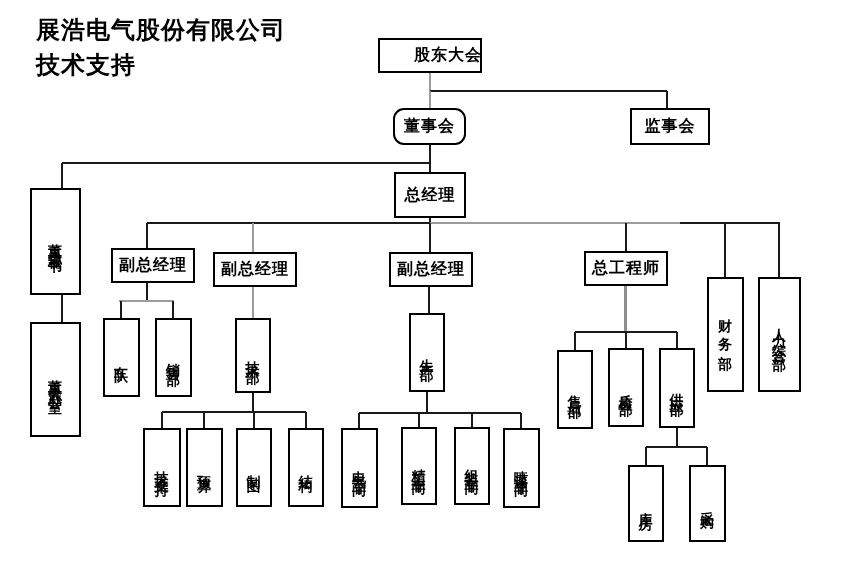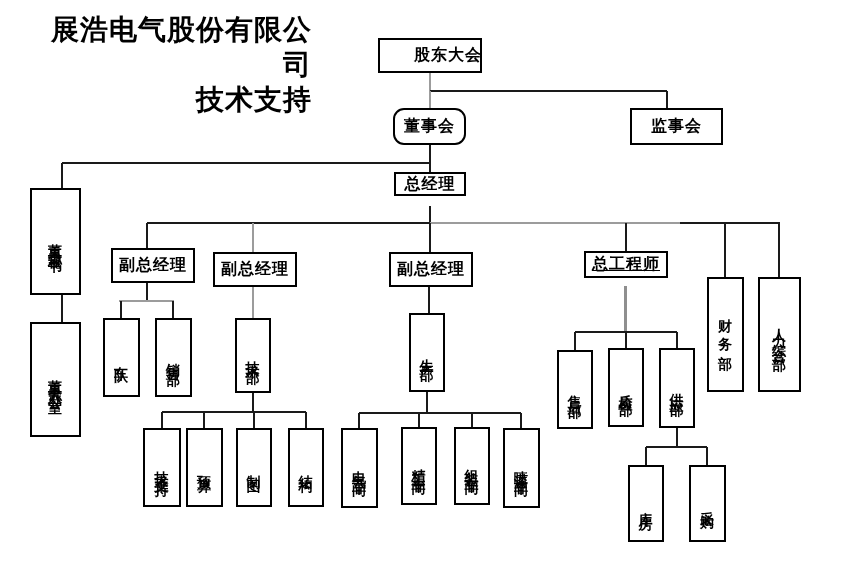--- a/index.html
+++ b/index.html
@@ -17,22 +17,22 @@
     display:flex; align-items:center; justify-content:center; font-weight:bold;
   }
   .h { font-size:16px; letter-spacing:1px; white-space:nowrap; }
   .v .vt {
     writing-mode:vertical-rl; text-orientation:upright;
     font-size:14px; letter-spacing:4px; line-height:1;
   }
   .v .vt.loose { letter-spacing:18px; }
   .v .vt.semi  { letter-spacing:7px; }
   .title {
-    position:absolute; left:36px; top:12px; width:276px; text-align:right;
-    font-size:28px; font-weight:600; line-height:35px; letter-spacing:1px;
+    position:absolute; left:36px; top:12px; width:276px; text-align:left;
+    font-size:24px; font-weight:600; line-height:35px; letter-spacing:1px;
   }
 </style>
 </head>
 <body>
 
 <div id="page">
 
   <svg id="connectors" viewBox="0 0 847 561" shape-rendering="crispEdges">
     <g>
       <line class="lg" x1="430" y1="73" x2="430" y2="91"></line>
@@ -109,36 +109,36 @@
     <div>展浩电气股份有限公司</div>
     <div>技术支持</div>
   </div>
 
   <div class="box h" style="left:378px;top:38px;width:104px;height:35px;padding-left:36px;">
     <span>股东大会</span>
   </div>
   <div class="box h" style="left:393px;top:108px;width:73px;height:37px;border-radius:11px;">
     <span>董事会</span>
   </div>
-  <div class="box h" style="left:630px;top:108px;width:93px;height:37px;">
+  <div class="box h" style="left:630px;top:108px;width:80px;height:37px;">
     <span>监事会</span>
   </div>
-  <div class="box h" style="left:394px;top:172px;width:72px;height:24px;justify-content:center;">
+  <div class="box h" style="left:394px;top:172px;width:72px;height:46px;justify-content:center;">
     <span>总经理</span>
   </div>
   <div class="box h" style="left:111px;top:248px;width:84px;height:35px;">
     <span>副总经理</span>
   </div>
   <div class="box h" style="left:213px;top:252px;width:84px;height:35px;">
     <span>副总经理</span>
   </div>
   <div class="box h" style="left:389px;top:252px;width:84px;height:35px;">
     <span>副总经理</span>
   </div>
-  <div class="box h" style="left:584px;top:251px;width:84px;height:27px;text-decoration:underline;">
+  <div class="box h" style="left:584px;top:251px;width:84px;height:35px;">
     <span>总工程师</span>
   </div>
 
   <div class="box v" style="left:30px;top:188px;width:51px;height:107px;">
     <span class="vt">董事会秘书</span>
   </div>
   <div class="box v" style="left:30px;top:322px;width:51px;height:115px;">
     <span class="vt">董事会办公室</span>
   </div>
 

